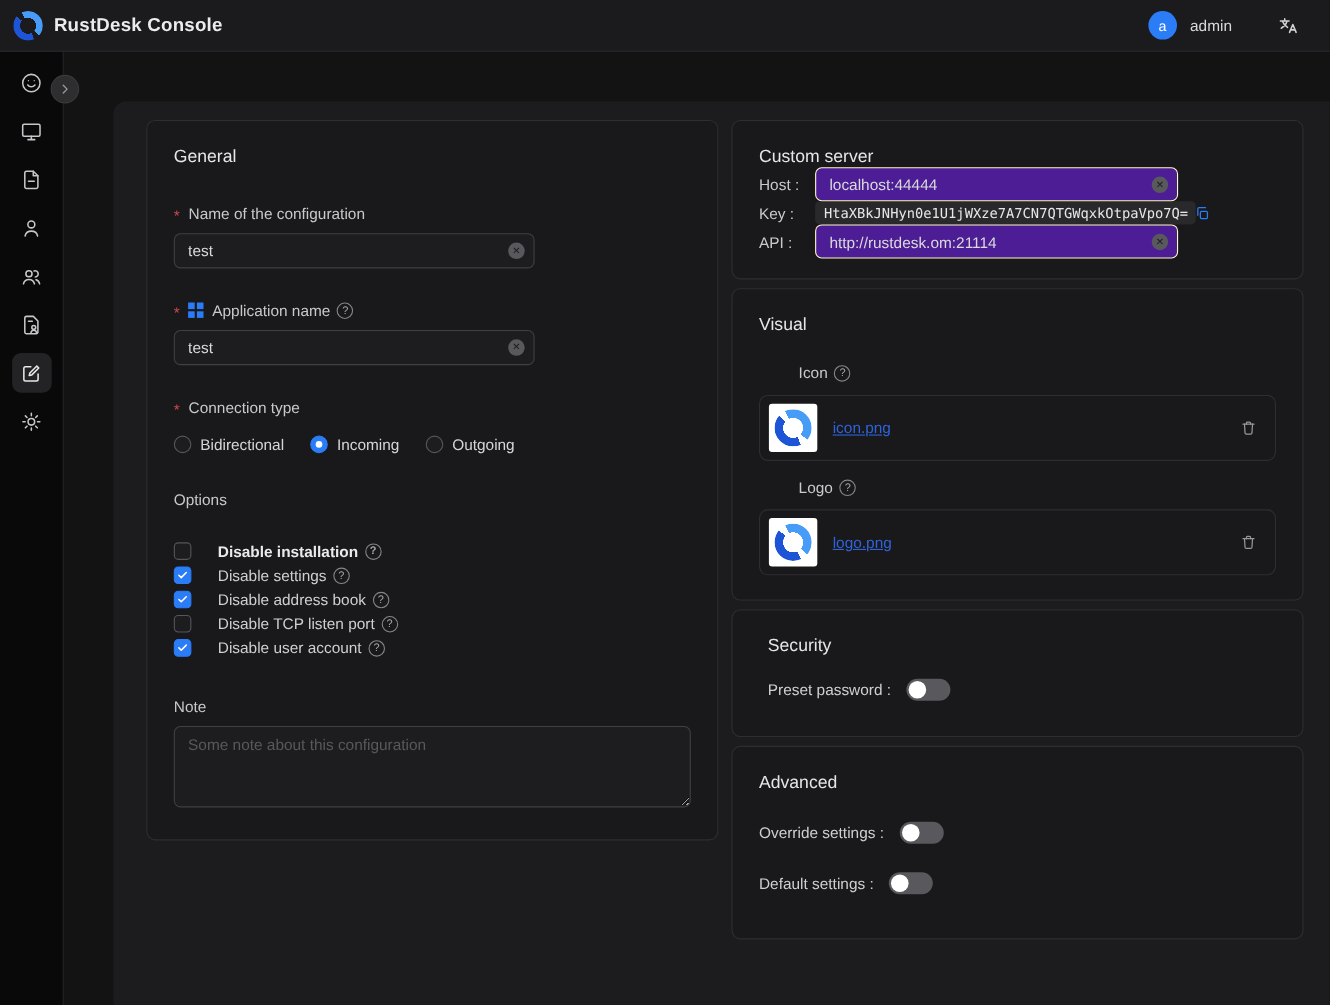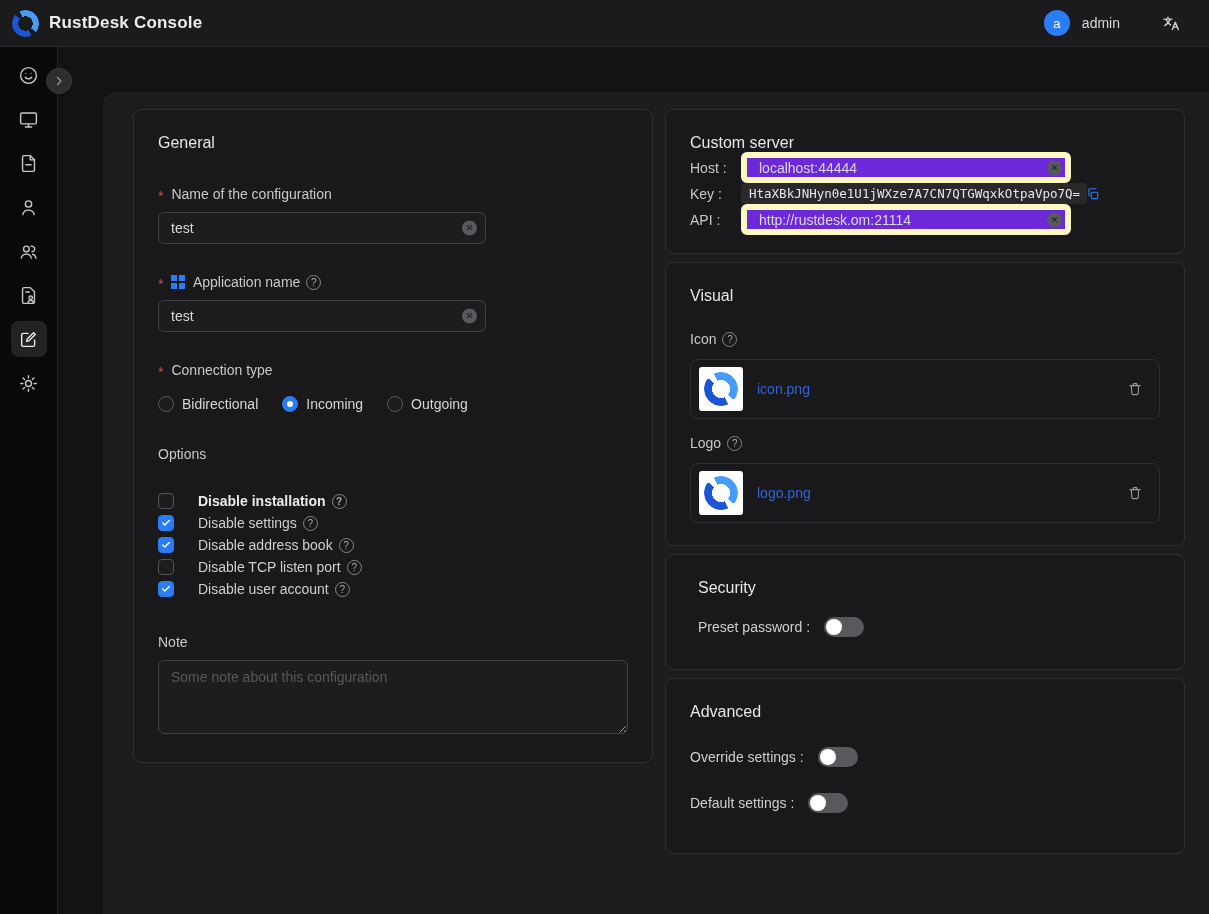--- a/index.html
+++ b/index.html
@@ -127,45 +127,45 @@
     font-size:14px; padding:8px 12px; resize:vertical;
     font-family:"Liberation Sans", sans-serif; outline:none;
   }
   .note-area::placeholder { color:#58585c; }
   
   .cs-row { display:flex; align-items:center; }
   .cs-row:first-of-type { margin-top:16px; }
   .cs-lbl { width:51px; font-size:14px; color:#c9c9cd; flex:0 0 auto; }
   .cs-input-wrap { position:relative; width:330px; }
   .cs-input-wrap input {
-    width:100%; height:31px; background:#6d28d9; border:6px solid #fef9c3;
+    width:100%; height:31px; background:#4c1d95; border:1px solid #fef9c3;
     border-radius:6px; color:#dadadc; font-size:14px; padding:0 30px 0 12px;
     font-family:"Liberation Sans", sans-serif; outline:none;
   }
   .key-pill {
     display:flex; align-items:center; gap:6px; background:#29292c;
     border-radius:4px; padding:3px 6px 3px 8px; max-width:346px;
   }
   .key-pill code {
     font-family:"DejaVu Sans Mono", monospace; font-size:12.5px; color:#e6e6e8;
     white-space:nowrap;
   }
   .copy-btn { cursor:pointer; display:flex; flex:0 0 auto; }
   
-  .v-label { margin-top:18px; }
+  .v-label { margin-top:18px;margin-left:36px; }
   .file-row {
     margin-top:12px; height:60px; border:1px solid #2e2e31; border-radius:8px;
     display:flex; align-items:center; padding:0 16px 0 8px; gap:14px;
   }
   .thumb {
     width:44px; height:44px; background:#fff; border-radius:3px;
     display:flex; align-items:center; justify-content:center; flex:0 0 auto;
   }
   .thumb .rd-ring { width:34px; height:34px; }
-  .file-link { font-size:14px; color:#2e63d9; cursor:pointer; flex:1; }
+  .file-link { font-size:14px; color:#2e63d9; cursor:pointer; flex:1;text-decoration:underline; }
   .trash { color:#97979b; cursor:pointer; display:flex; flex:0 0 auto; }
   
   .tg-row { display:flex; align-items:center; margin-top:20px; }
   .tg-lbl { font-size:14px; color:#cfcfd3; margin-right:14px; }
   .toggle {
     width:40px; height:20px; border-radius:10px; background:#58585d;
     position:relative; cursor:pointer; flex:0 0 auto;
   }
   .toggle::after {
     content:""; position:absolute; left:2px; top:2px; width:16px; height:16px;

